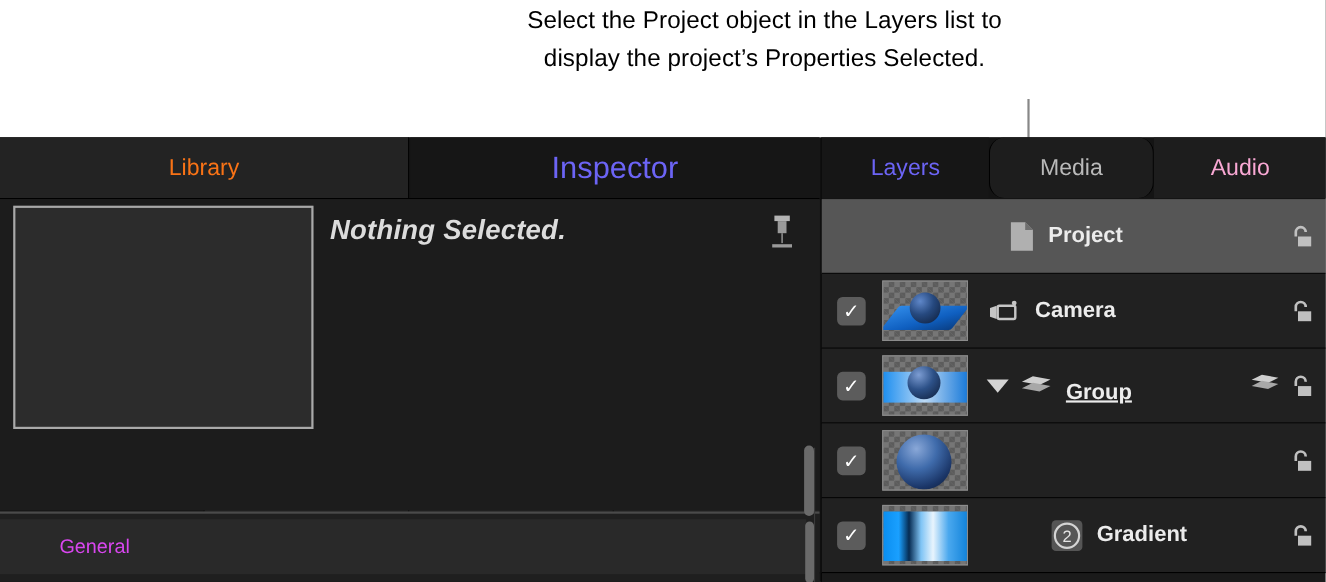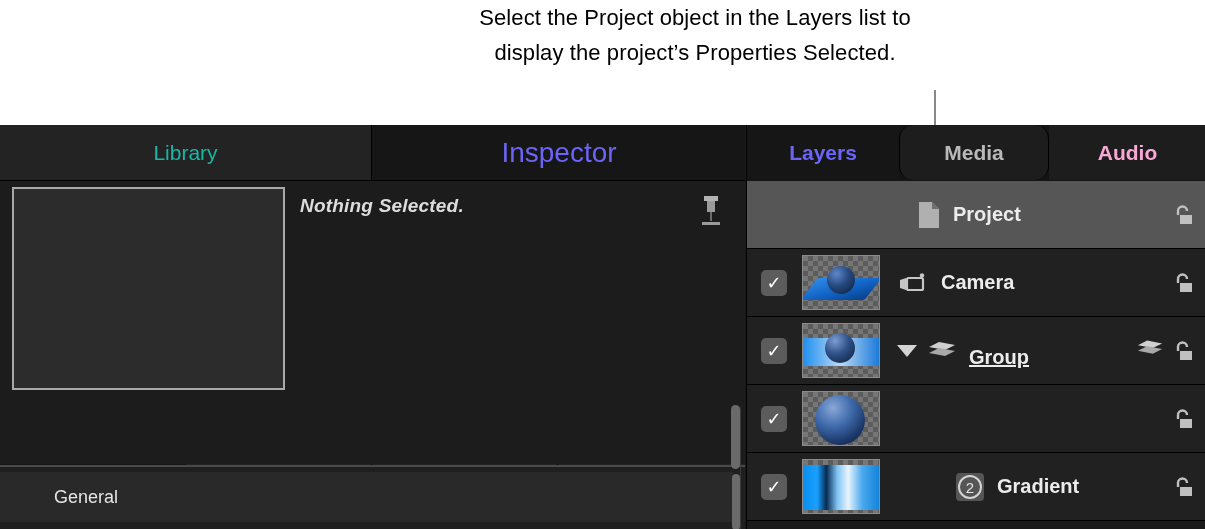--- a/index.html
+++ b/index.html
@@ -46,21 +46,21 @@
     position: absolute; left: 0; top: 0;
     width: 745px; height: 56px;
     background: #141414;
     border-bottom: 1px solid #000;
   }
   .tab-lib {
     position: absolute; left: 0; top: 0;
     width: 372px; height: 55px;
     background: #232323;
     display: flex; align-items: center; justify-content: center;
-    color: #14b8a6; font-size: 21px;
+    color: #f97316; font-size: 21px;
     border-right: 1px solid #000;
   }
   .tab-insp {
     position: absolute; left: 373px; top: 0;
     width: 372px; height: 55px;
     background: #161616;
     display: flex; align-items: center; justify-content: center;
     color: #6c64f5; font-size: 28px;
   }
 
@@ -71,21 +71,21 @@
   }
   .preview-box {
     position: absolute; left: 12px; top: 6px;
     width: 273px; height: 203px;
     background: #2c2c2c;
     border: 2px solid #a9a9a9;
   }
   .nothing-selected {
     position: absolute; left: 300px; top: 14px;
     color: #dcdcdc;
-    font-size: 19px;
+    font-size: 25px;
     font-style: italic;
     font-weight: bold;
     letter-spacing: 0.2px;
   }
   .pin-icon {
     position: absolute; left: 698px; top: 13px;
     width: 26px; height: 34px;
   }
 
   
@@ -121,21 +121,21 @@
     border-top: 2px solid #4a4a4a;
   }
   .general-row {
     position: absolute; left: 0; top: 5px;
     width: 733px; height: 50px;
     background: #292929;
     display: flex; align-items: center;
   }
   .general-label {
     margin-left: 54px;
-    color: #e5e5e5; font-size: 18px;
+    color: #d946ef; font-size: 18px;
   }
   .props-scroll-track {
     position: absolute; right: 2px; top: 3px;
     width: 10px; height: 58px;
   }
   .props-scroll-thumb {
     position: absolute; right: 3px; top: 4px;
     width: 8px; height: 56px;
     background: #6a6a6a;
     border-radius: 4px;
@@ -151,21 +151,20 @@
   .tabbar-right {
     position: absolute; left: 0; top: 0;
     width: 459px; height: 56px;
     background: #141414;
   }
   .rtab {
     position: absolute; top: 0; height: 55px;
     display: flex; align-items: center; justify-content: center;
     font-size: 21px;
     background: #161616;
-    font-weight: bold;
   }
   .rtab-layers { left: 0; width: 152px; color: #6c64f5; }
   .rtab-media  { left: 152px; width: 150px; color: #b9b9b9;
                  border-left: 1px solid #000; border-right: 1px solid #000;
                  background: #1d1d1d; border-radius: 14px; }
   .rtab-audio  { left: 302px; width: 157px; color: #f9a8d4; background: #1d1d1d; }
 
   .layer-list { position: absolute; left: 0; top: 56px; width: 459px; height: 348px; }
   .layer-row {
     position: relative;

